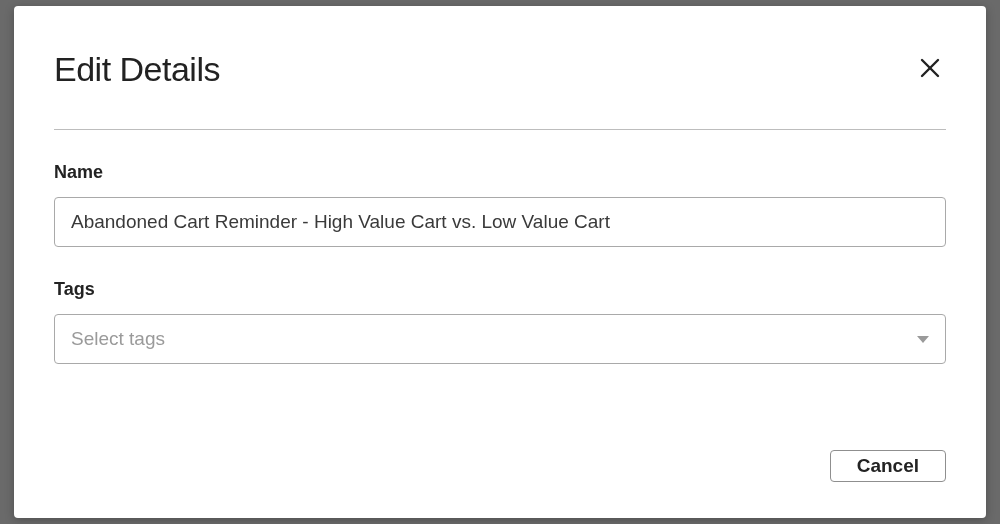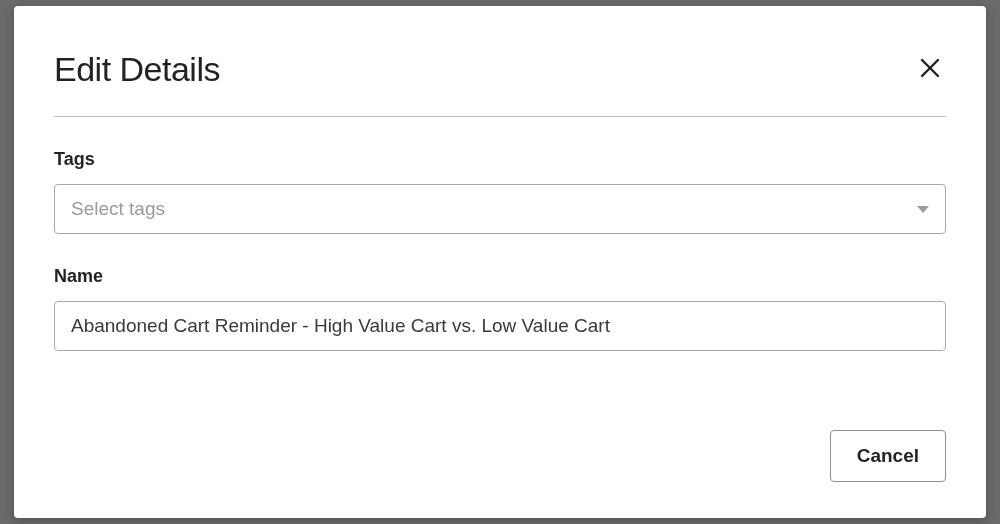--- a/index.html
+++ b/index.html
@@ -28,21 +28,21 @@
     border-radius: 4px;
     padding: 44px 40px 36px 40px;
     box-shadow: 0 2px 10px rgba(0,0,0,0.25);
     display: flex;
     flex-direction: column;
   }
   .modal-header {
     display: flex;
     align-items: center;
     justify-content: space-between;
-    padding-bottom: 27px;
+    padding-bottom: 40px;
     border-bottom: 1px solid #bdbdbd;
   }
   .modal-title {
     font-size: 34px;
     font-weight: 500;
     color: #222;
     letter-spacing: -0.5px;
   }
   .close-btn {
     background: none;
@@ -96,21 +96,21 @@
     border-top: 7px solid #9a9a9a;
   }
   .footer {
     margin-top: auto;
     display: flex;
     justify-content: flex-end;
     gap: 16px;
     padding-top: 30px;
   }
   .btn {
-    height: 52px;
+    height: 32px;
     padding: 0 26px;
     font-size: 19px;
     font-weight: 600;
     border-radius: 4px;
     cursor: pointer;
     display: inline-flex;
     align-items: center;
     justify-content: center;
   }
   .btn-secondary {
@@ -137,32 +137,32 @@
         <span>
           <svg viewBox="0 0 24 24" fill="none" stroke="#222" stroke-width="2.4" stroke-linecap="round">
             <line x1="4" y1="4" x2="20" y2="20"></line>
             <line x1="20" y1="4" x2="4" y2="20"></line>
           </svg>
         </span>
       </button>
     </div>
 
     <div class="form-section">
+      <div class="field-label">Name</div>
+      <input type="text" class="text-input" value="Abandoned Cart Reminder - High Value Cart vs. Low Value Cart" style="">
+    </div>
+
+    <div class="form-section">
       <div class="field-label">Tags</div>
       <div class="select-wrap">
         <div class="select-display">
           <span>Select tags</span>
           <span class="chevron"></span>
         </div>
       </div>
-    </div>
-
-    <div class="form-section">
-      <div class="field-label">Name</div>
-      <input type="text" class="text-input" value="Abandoned Cart Reminder - High Value Cart vs. Low Value Cart" style="">
     </div>
 
     <div class="footer">
       <button class="btn btn-secondary">Cancel</button>
     </div>
 
   </div>
 </div>
 
 </body></html>

